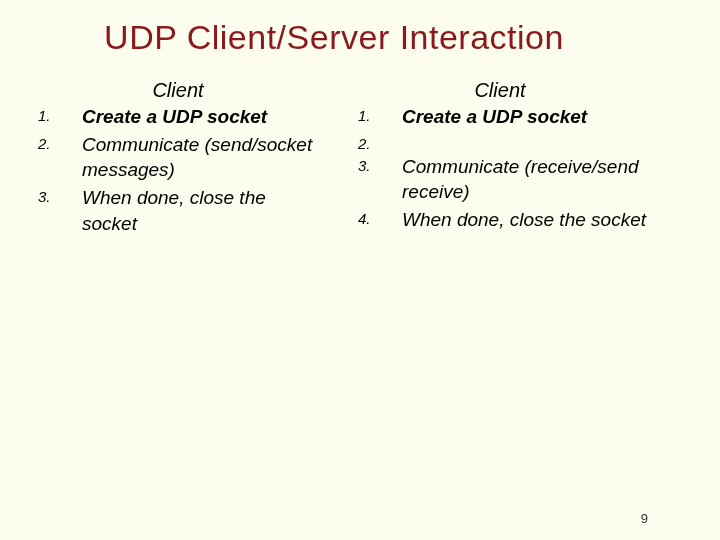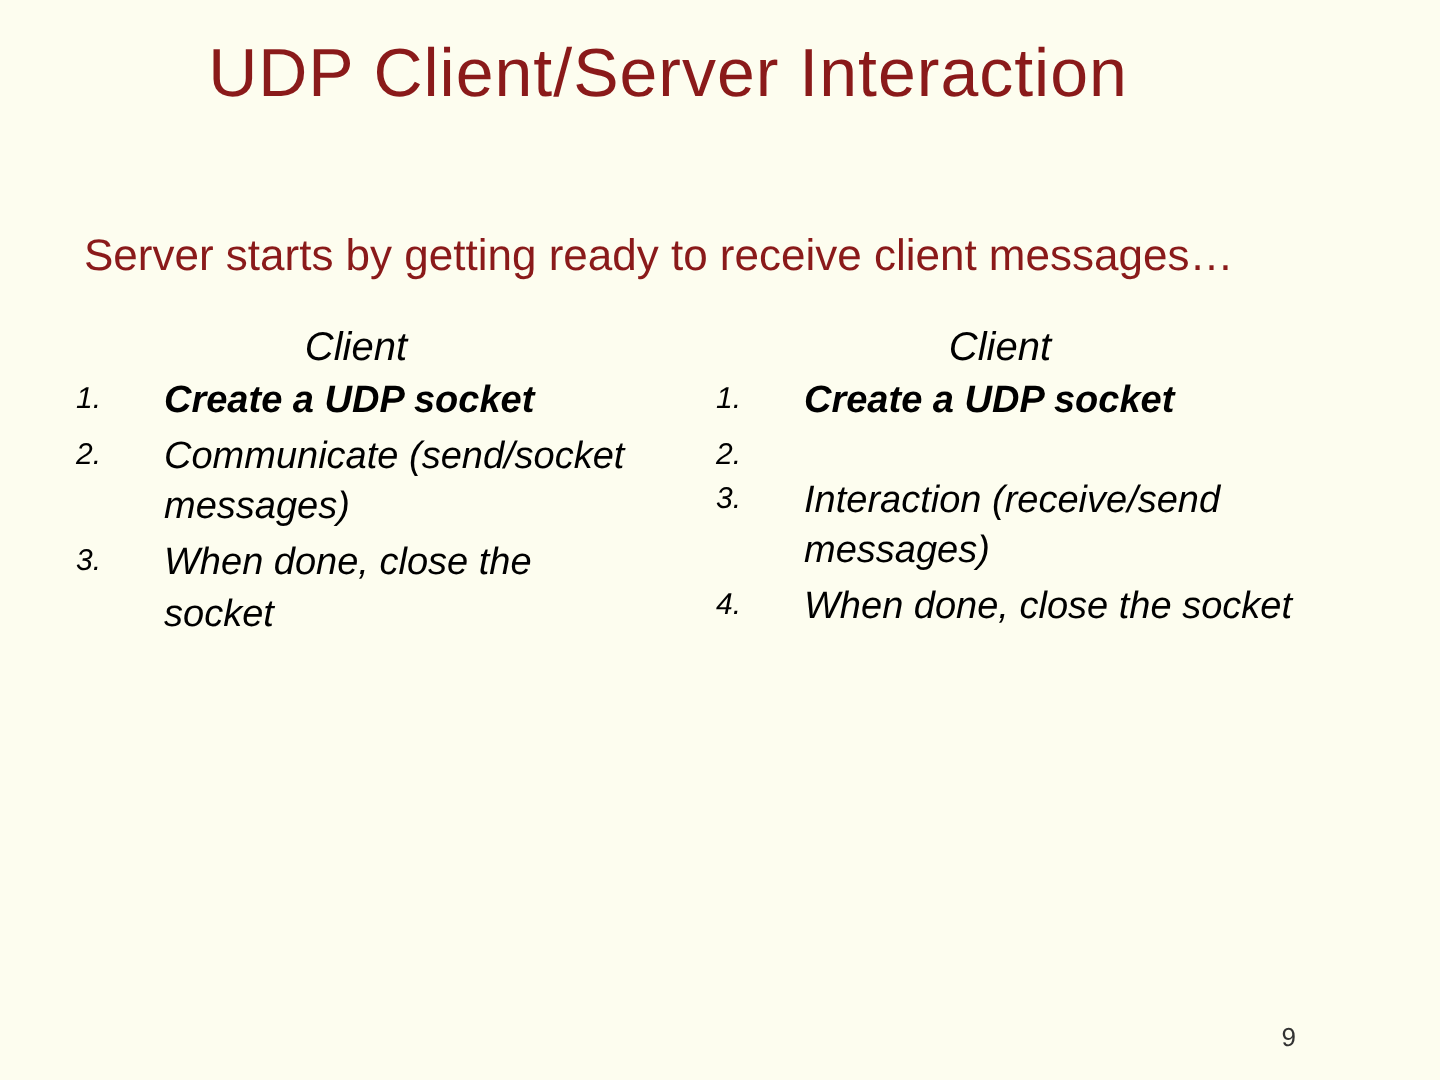--- a/index.html
+++ b/index.html
@@ -93,21 +93,20 @@
     color: #333;
   }
 </style>
 </head>
 <body>
 
 <div class="slide">
 
   <div class="title">UDP Client/Server Interaction</div>
 
-  <div class="subtitle">Server starts by getting ready to receive client messages…</div>
 
   <div class="columns">
 
     <div class="col col-left">
       <div class="col-heading">Client</div>
       <div class="steps">
         <div class="step-row highlight">
           <div class="step-num">1.</div>
           <div class="step-text">Create a UDP socket</div>
         </div>
@@ -127,21 +126,21 @@
       <div class="steps">
         <div class="step-row highlight">
           <div class="step-num">1.</div>
           <div class="step-text">Create a UDP socket</div>
         </div>
         <div class="step-row highlight">
           <div class="step-num">2.</div>
         </div>
         <div class="step-row">
           <div class="step-num">3.</div>
-          <div class="step-text">Interaction (receive/send messages)</div>
+          <div class="step-text">Communicate (receive/send receive)</div>
         </div>
         <div class="step-row">
           <div class="step-num">4.</div>
           <div class="step-text">When done, close the socket</div>
         </div>
       </div>
     </div>
 
   </div>
 

